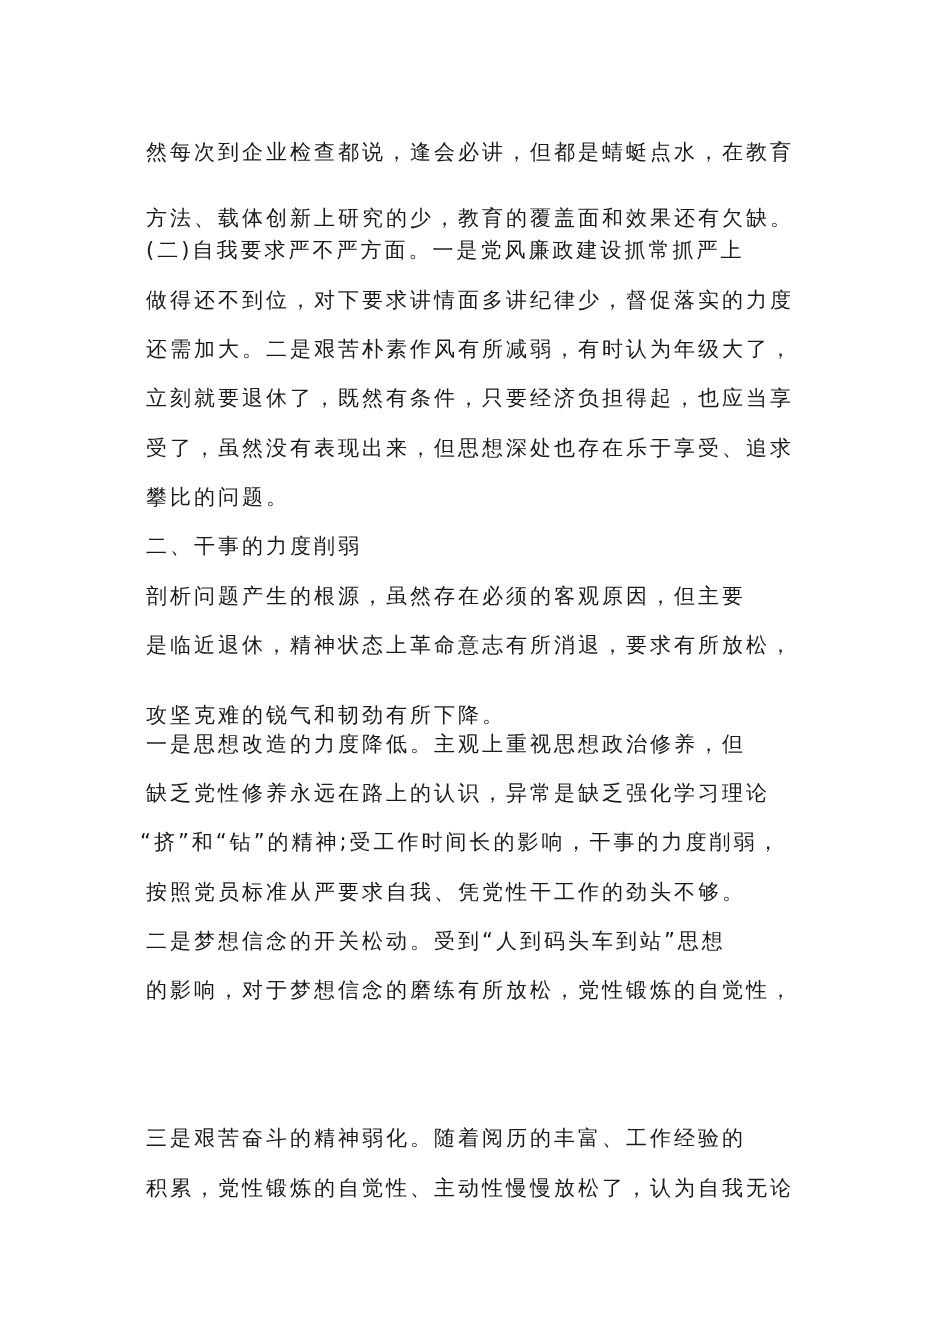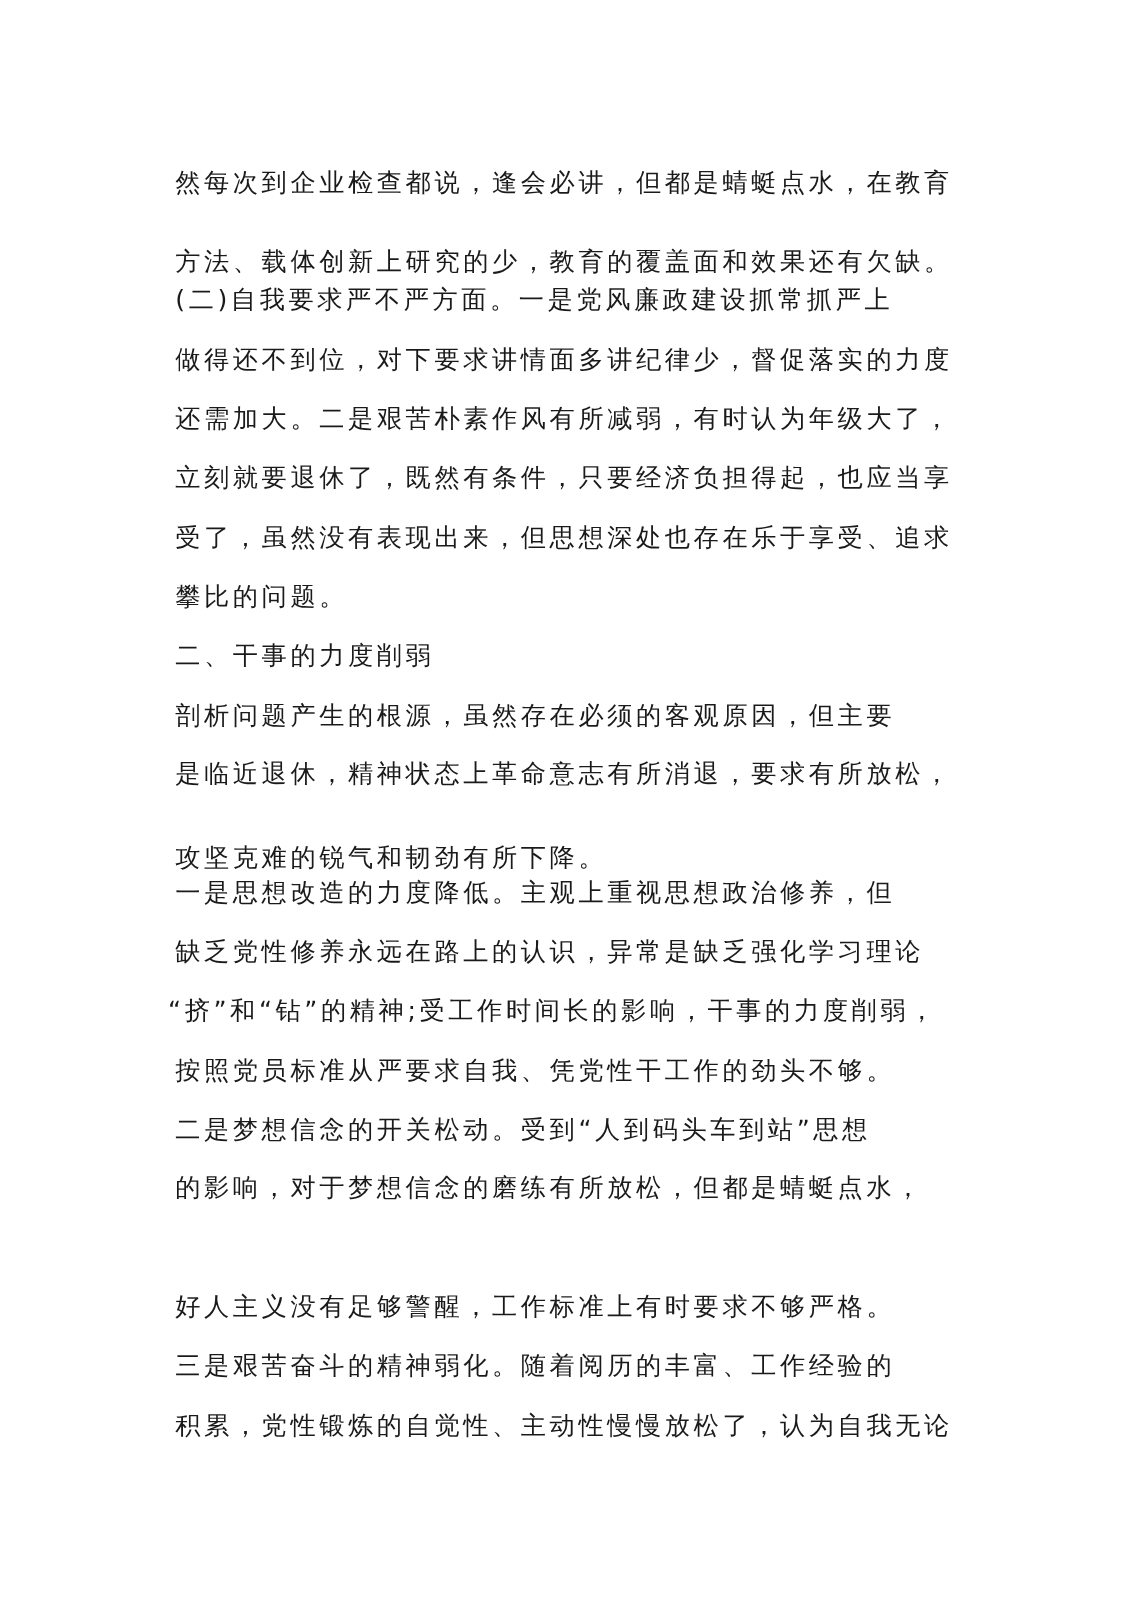--- a/index.html
+++ b/index.html
@@ -46,17 +46,16 @@
   <div class="line" style="top:485px">攀比的问题。</div>
   <div class="line" style="top:534px">二、干事的力度削弱</div>
   <div class="line" style="top:584px">剖析问题产生的根源，虽然存在必须的客观原因，但主要</div>
   <div class="line" style="top:633px">是临近退休，精神状态上革命意志有所消退，要求有所放松，</div>
   <div class="line" style="top:703px">攻坚克难的锐气和韧劲有所下降。</div>
   <div class="line" style="top:732px">一是思想改造的力度降低。主观上重视思想政治修养，但</div>
   <div class="line" style="top:781px">缺乏党性修养永远在路上的认识，异常是缺乏强化学习理论</div>
   <div class="line" style="top:830px; left:140px">“挤”和“钻”的精神;受工作时间长的影响，干事的力度削弱，</div>
   <div class="line" style="top:880px">按照党员标准从严要求自我、凭党性干工作的劲头不够。</div>
   <div class="line" style="top:929px">二是梦想信念的开关松动。受到“人到码头车到站”思想</div>
-  <div class="line" style="top:978px">的影响，对于梦想信念的磨练有所放松，但都是蜻蜓点水，</div>
-  <div class="line" style="top:1077px">好人主义没有足够警醒，工作标准上有时要求不够严格。</div>
+  <div class="line" style="top:978px">的影响，对于梦想信念的磨练有所放松，党性锻炼的自觉性，</div>
   <div class="line" style="top:1126px">三是艰苦奋斗的精神弱化。随着阅历的丰富、工作经验的</div>
   <div class="line" style="top:1176px">积累，党性锻炼的自觉性、主动性慢慢放松了，认为自我无论</div>
 </div>
 
 </body></html>

